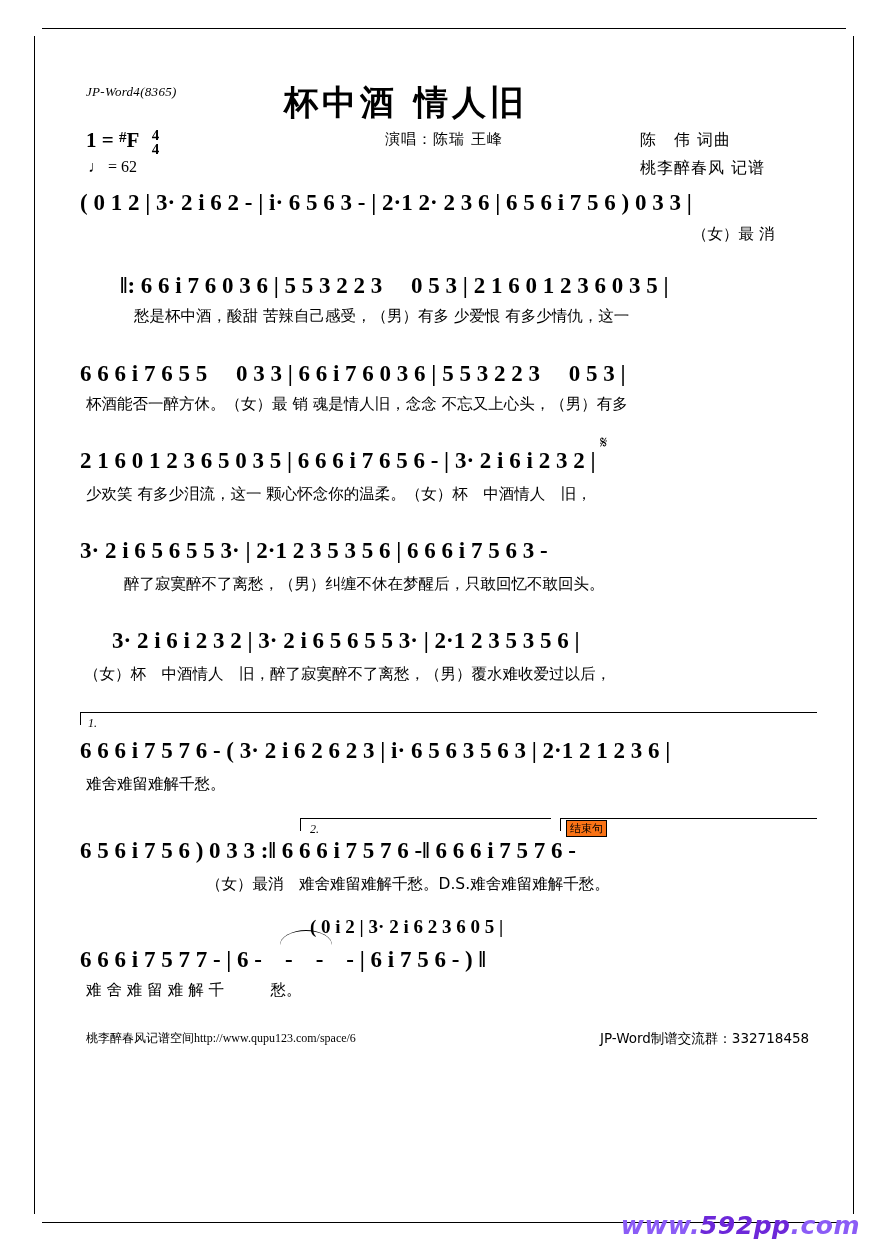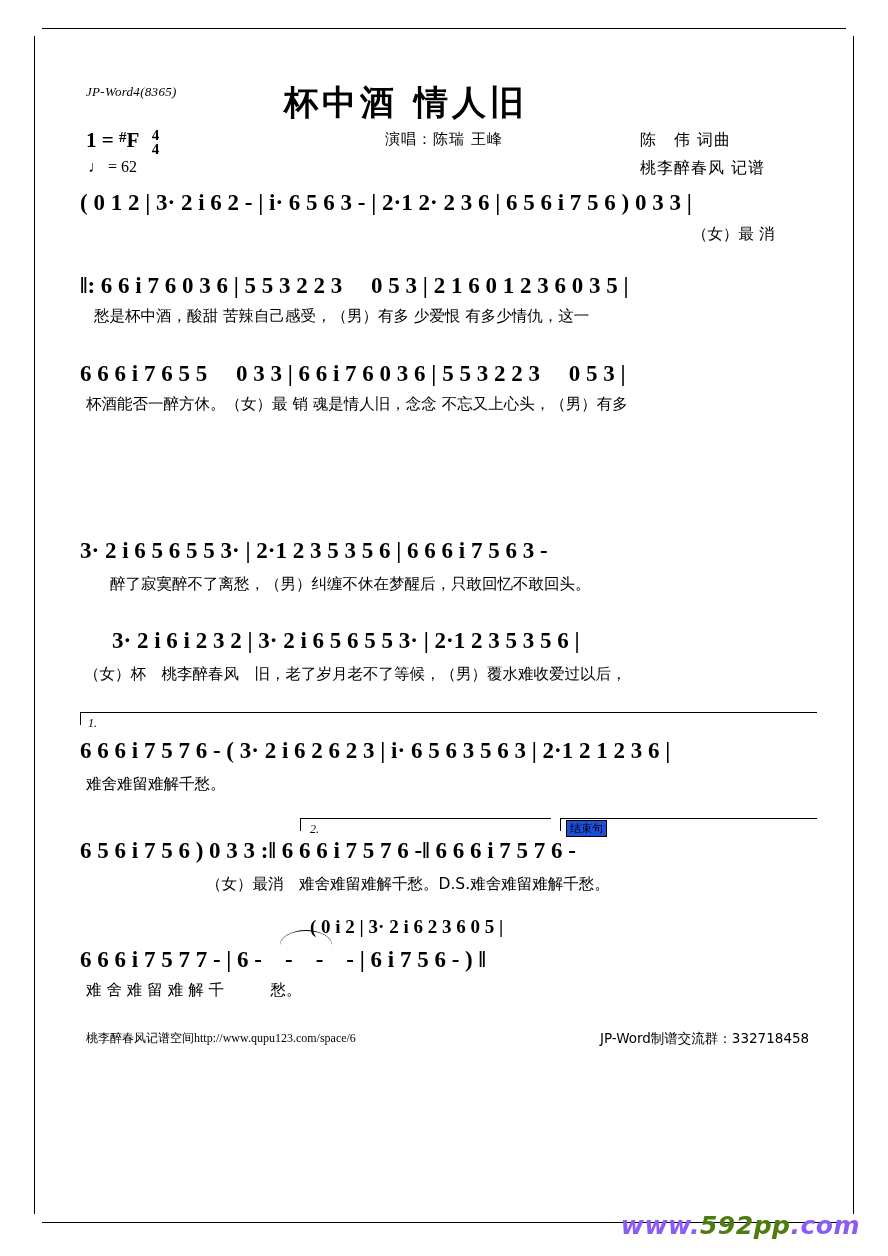--- a/index.html
+++ b/index.html
@@ -144,42 +144,42 @@
     position: absolute;
     right: 28px; bottom: 16px;
     font-family: "DejaVu Sans", sans-serif;
     font-weight: bold;
     font-style: italic;
     font-size: 25px;
     color: #111;
     letter-spacing: .5px;
   }
   .watermark .blue { color: #8b5cf6; }
-  .watermark .red { color: #4d7c0f; }
+  .watermark .red { color: #6d28d9; }
 
   
   .bracket {
     position: absolute;
     border-top: 1.6px solid #000;
     border-left: 1.6px solid #000;
     height: 12px;
   }
   .bracket-label {
     position: absolute;
     font-family: "Liberation Serif", serif;
     font-style: italic;
     font-size: 12px;
   }
   .boxlabel {
     position: absolute;
     font-family: "DejaVu Sans", sans-serif;
     font-size: 11px;
     border: 1.4px solid #000;
     padding: 0 3px;
-    background: #1d4ed8;
+    background: #f97316;
   }
   .segno {
     position: absolute;
     font-family: "DejaVu Sans", sans-serif;
     font-size: 17px;
   }
   .slur {
     position: absolute;
     width: 52px; height: 14px;
     border-top: 1.6px solid #000;
@@ -211,39 +211,44 @@
       <span>4</span>
     </span>
   </div>
   <div class="tempo">♩ = 62</div>
 
   <div class="line" style="top:190px;">
     <div class="notes">( 0 1 2 | 3· 2 i 6 2 - | i· 6 5 6 3 - | 2·1 2· 2 3 6 | 6 5 6 i 7 5 6 ) 0 3 3 |</div>
     <div class="lyrics" style="left:612px;top:34px;">（女）最 消</div>
   </div>
 
-  <div class="line" style="top:270px;">
+  <div class="line" style="top:270px;margin-left:40px;">
     <div class="notes">‖: 6 6 i 7 6 0 3 6 | 5 5 3 2 2 3　 0 5 3 | 2 1 6 0 1 2 3 6 0 3 5 |</div>
     <div class="lyrics" style="left:14px;">愁是杯中酒，酸甜 苦辣自己感受，（男）有多 少爱恨 有多少情仇，这一</div>
   </div>
 
   <div class="line" style="top:358px;">
     <div class="notes">6 6 6 i 7 6 5 5　 0 3 3 | 6 6 i 7 6 0 3 6 | 5 5 3 2 2 3　 0 5 3 |</div>
     <div class="lyrics" style="left:6px;">杯酒能否一醉方休。（女）最 销 魂是情人旧，念念 不忘又上心头，（男）有多</div>
   </div>
 
+  <div class="line" style="top:448px;">
+    <div class="notes">2 1 6 0 1 2 3 6 5 0 3 5 | 6 6 6 i 7 6 5 6 - | 3· 2 i 6 i 2 3 2 |</div>
+    <div class="lyrics" style="left:6px;">少欢笑 有多少泪流，这一 颗心怀念你的温柔。（女）杯　中酒情人　旧，</div>
+    <div class="segno" style="left:520px;top:-16px;">𝄋</div>
+  </div>
 
   <div class="line" style="top:538px;">
     <div class="notes">3· 2 i 6 5 6 5 5 3· | 2·1 2 3 5 3 5 6 | 6 6 6 i 7 5 6 3 -</div>
-    <div class="lyrics" style="left:6px;padding-left:24px;">醉了寂寞醉不了离愁，（男）纠缠不休在梦醒后，只敢回忆不敢回头。</div>
+    <div class="lyrics" style="left:20px;padding-left:24px;">醉了寂寞醉不了离愁，（男）纠缠不休在梦醒后，只敢回忆不敢回头。</div>
   </div>
 
   <div class="line" style="top:628px;left:112px;width:700px;">
     <div class="notes">3· 2 i 6 i 2 3 2 | 3· 2 i 6 5 6 5 5 3· | 2·1 2 3 5 3 5 6 |</div>
-    <div class="lyrics" style="left:-28px;">（女）杯　桃李醉春风　旧，老了岁月老不了等候，（男）覆水难收爱过以后，</div>
+    <div class="lyrics" style="left:-28px;">（女）杯　中酒情人　旧，醉了寂寞醉不了离愁，（男）覆水难收爱过以后，</div>
   </div>
 
   <div class="bracket" style="left:80px;top:712px;width:736px;"></div>
   <div class="bracket-label" style="left:88px;top:716px;">1.</div>
 
   <div class="line" style="top:738px;">
     <div class="notes">6 6 6 i 7 5 7 6 - ( 3· 2 i 6 2 6 2 3 | i· 6 5 6 3 5 6 3 | 2·1 2 1 2 3 6 |</div>
     <div class="lyrics" style="left:6px;">难舍难留难解千愁。</div>
   </div>
 

